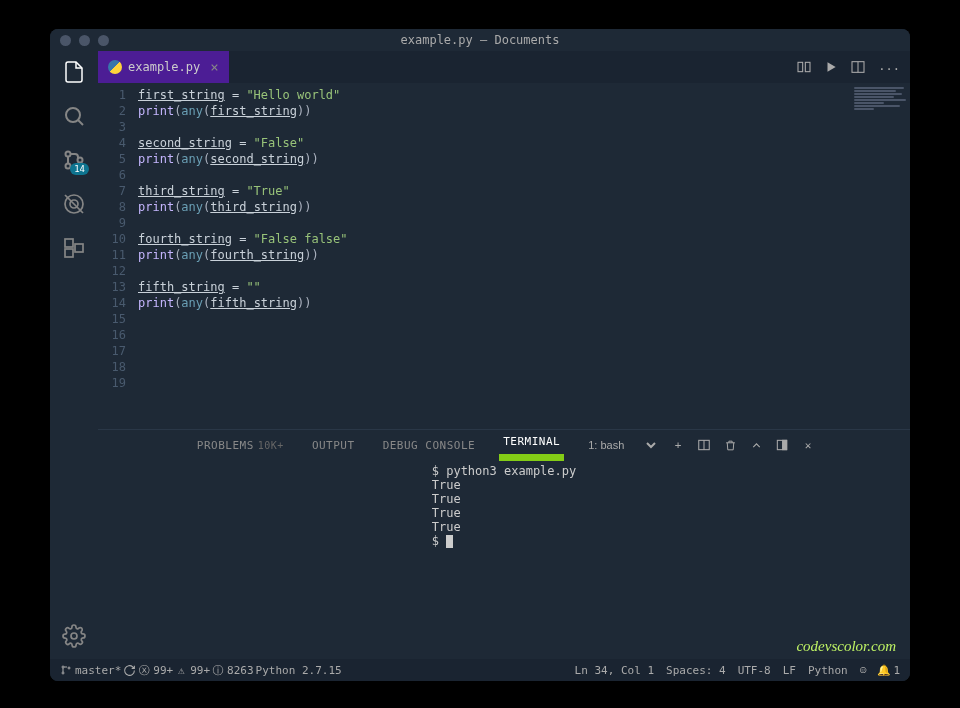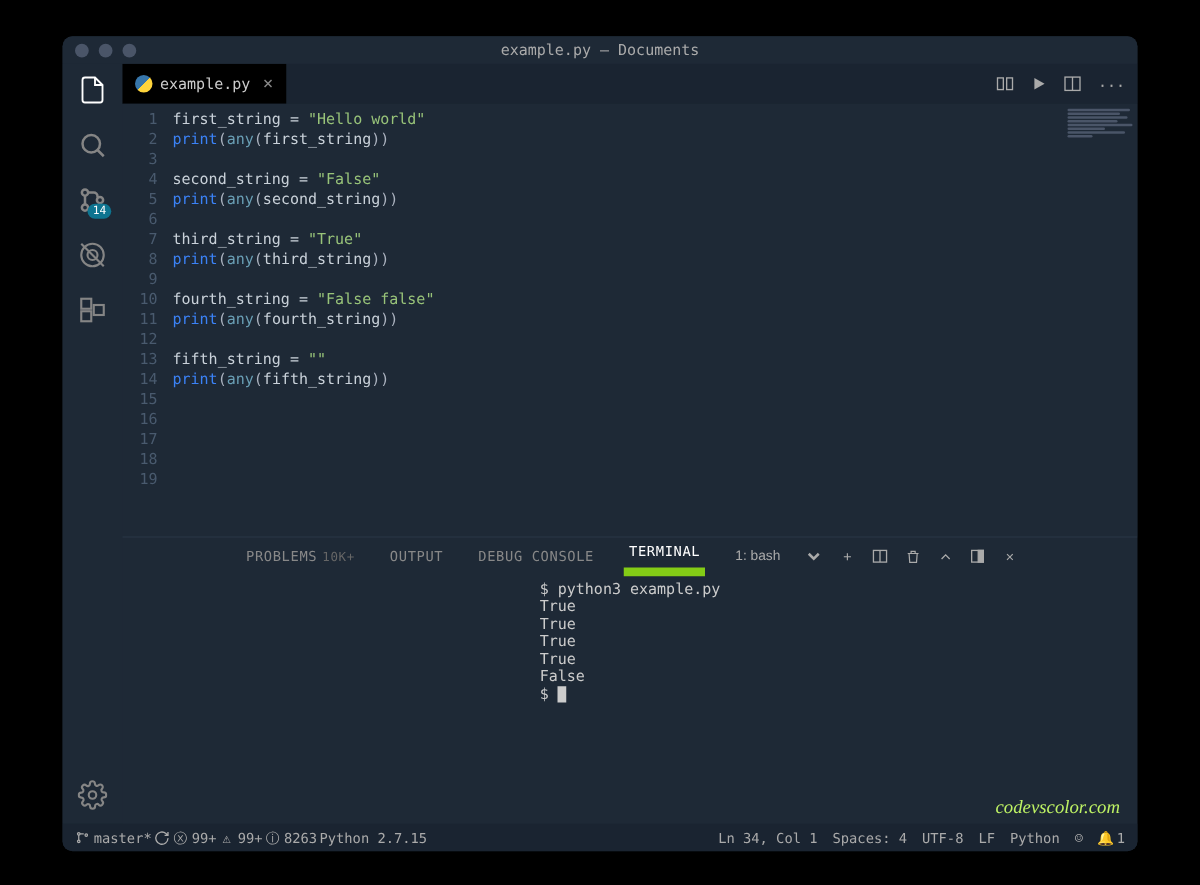--- a/index.html
+++ b/index.html
@@ -14,30 +14,30 @@
 .activity-icon{width:26px;height:26px;color:#858585;display:flex;align-items:center;justify-content:center;cursor:pointer;position:relative;}
 .activity-icon.active{color:#fff;}
 .activity-icon svg{width:24px;height:24px;}
 .badge{position:absolute;bottom:-2px;right:-2px;background:#0e7490;color:#fff;font-size:9px;border-radius:8px;padding:1px 4px;min-width:14px;text-align:center;}
 .settings-area{margin-top:auto;margin-bottom:10px;}
 .content{flex:1;display:flex;flex-direction:column;min-width:0;}
 .top-actions{position:absolute;right:10px;top:30px;display:flex;gap:12px;align-items:center;color:#aaa;}
 .top-actions span,.top-actions svg{cursor:pointer;}
 .tabs{height:32px;display:flex;background:#1a2431;}
 .tab{display:flex;align-items:center;gap:6px;padding:0 10px;background:#1e2936;color:#ccc;border-bottom:1px solid transparent;font-size:12px;}
-.tab.active{background:#000000;}
+.tab.active{background:#4c1d95;}
 .tab-icon{width:14px;height:14px;border-radius:50%;background:linear-gradient(135deg,#3776ab 50%,#ffd43b 50%);}
 .tab-close{color:#888;cursor:pointer;font-size:14px;margin-left:4px;}
 .editor{flex:1;display:flex;background:#1e2936;overflow:hidden;position:relative;}
 .gutter{width:40px;text-align:right;padding-right:12px;color:#495a6e;font-size:12px;line-height:16px;padding-top:4px;user-select:none;}
 .code{flex:1;padding-top:4px;font-size:12px;line-height:16px;white-space:pre;color:#c9d1d9;}
-.var{color:#c9d1d9;}
+.var{color:#c9d1d9;text-decoration:underline;}
 .op{color:#c9d1d9;}
 .str{color:#98c379;}
-.fn{color:#3b82f6;}
+.fn{color:#c4b5fd;}
 .builtin{color:#6a9fb5;}
 .paren{color:#abb2bf;}
 .minimap{position:absolute;right:0;top:0;width:60px;height:60px;padding:4px;}
 .minimap-line{height:2px;margin-bottom:1px;background:#4a5568;border-radius:1px;}
 .panel{height:230px;display:flex;flex-direction:column;border-top:1px solid #2a3747;align-items:center;}
 .panel-tabs{height:30px;display:flex;align-items:center;padding:0 12px;gap:20px;font-size:11px;letter-spacing:0.5px;}
 .panel-tab{color:#888;cursor:pointer;padding:6px 4px;text-transform:uppercase;}
 .panel-tab.active{color:#fff;border-bottom:7px solid #84cc16;}
 .panel-tab .count{color:#666;font-size:10px;margin-left:4px;}
 .panel-actions{margin-left:auto;display:flex;align-items:center;gap:12px;color:#aaa;}
@@ -202,21 +202,20 @@
               </span>
             <span class="panel-icon">✕</span>
           </div>
         </div>
         <div class="terminal" id="terminal">
             <div class="terminal-line">$ python3 example.py</div>
             <div class="terminal-line">True</div>
             <div class="terminal-line">True</div>
             <div class="terminal-line">True</div>
             <div class="terminal-line">True</div>
-            <div class="terminal-line">False</div>
             <div class="terminal-line">$ <span class="cursor"></span></div>
           </div>
       </div>
     </div>
   </div>
 
   <div class="watermark">codevscolor.com</div>
 
   <div class="statusbar">
     <span class="status-item">

